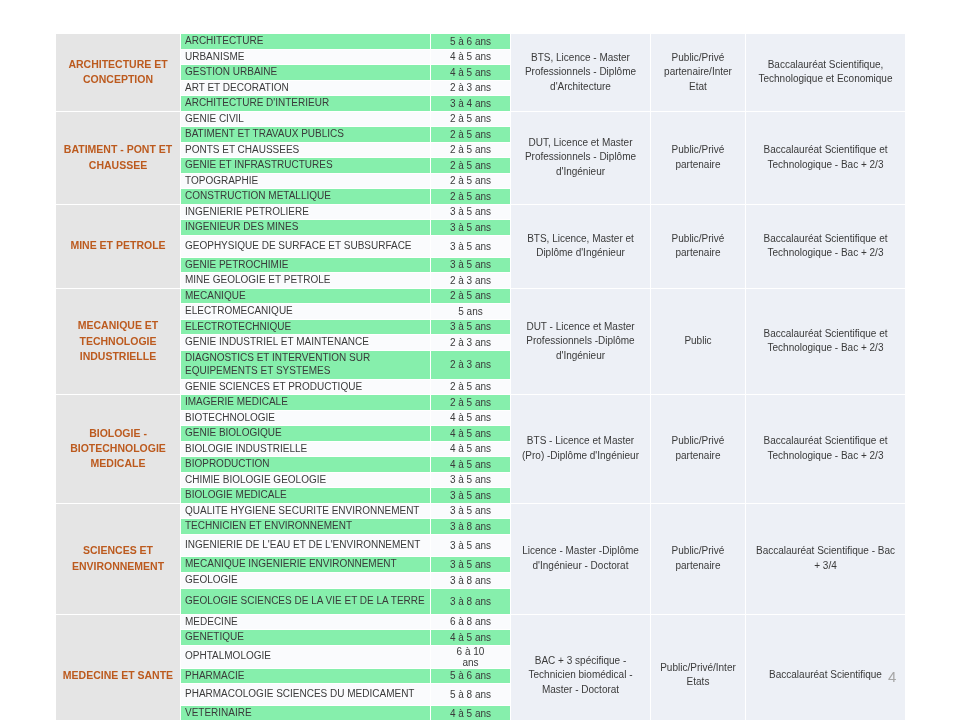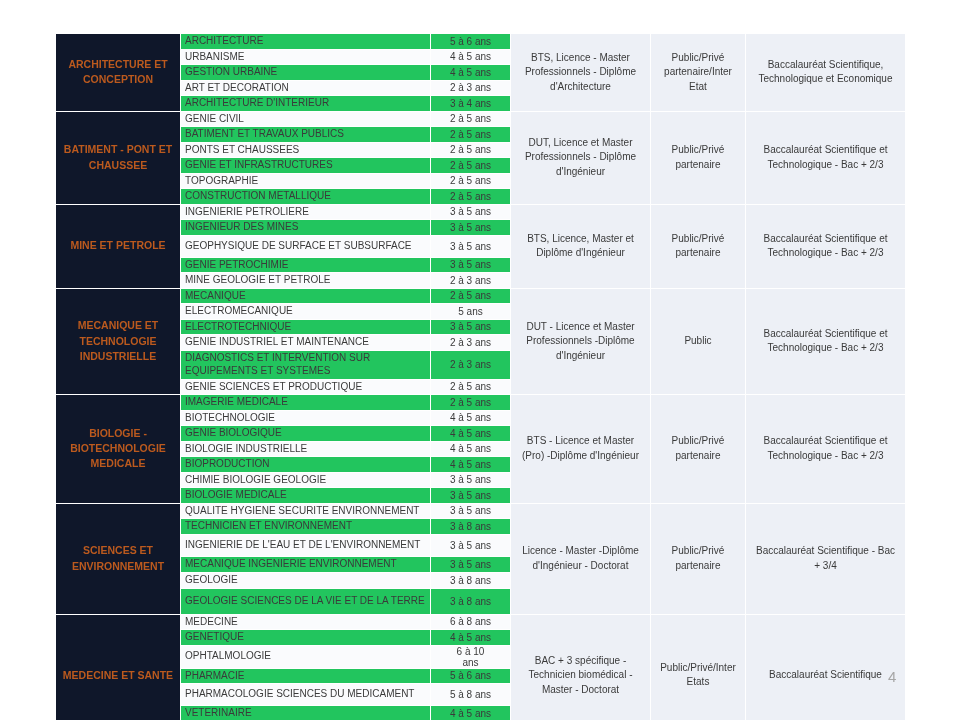--- a/index.html
+++ b/index.html
@@ -23,21 +23,21 @@
     border-collapse: collapse;
     table-layout: fixed;
   }
   #programs-table td {
     border: 1px solid #ffffff;
     box-sizing: border-box;
     vertical-align: middle;
     overflow: hidden;
   }
   td.cat-cell {
-    background: #0f172a;
+    background: #e5e5e5;
     color: #bc5a1e;
     font-weight: bold;
     font-size: 10.5px;
     text-align: center;
     line-height: 1.45;
     padding: 0 2px;
   }
   td.prog-cell {
     font-size: 10px;
     color: #3a3a3a;
@@ -51,21 +51,21 @@
     padding: 0 18px;
   }
   td.merged-cell {
     background: #edf0f6;
     font-size: 10px;
     color: #3a3a3a;
     text-align: center;
     line-height: 1.45;
     padding: 0 9px;
   }
-  .band-a { background: #22c55e; }
+  .band-a { background: #86efac; }
   .band-b { background: #fafbfd; }
   #page-number {
     position: absolute;
     left: 888px;
     top: 668px;
     font-size: 15px;
     color: #a6a6a6;
   }
 </style>
 </head>

